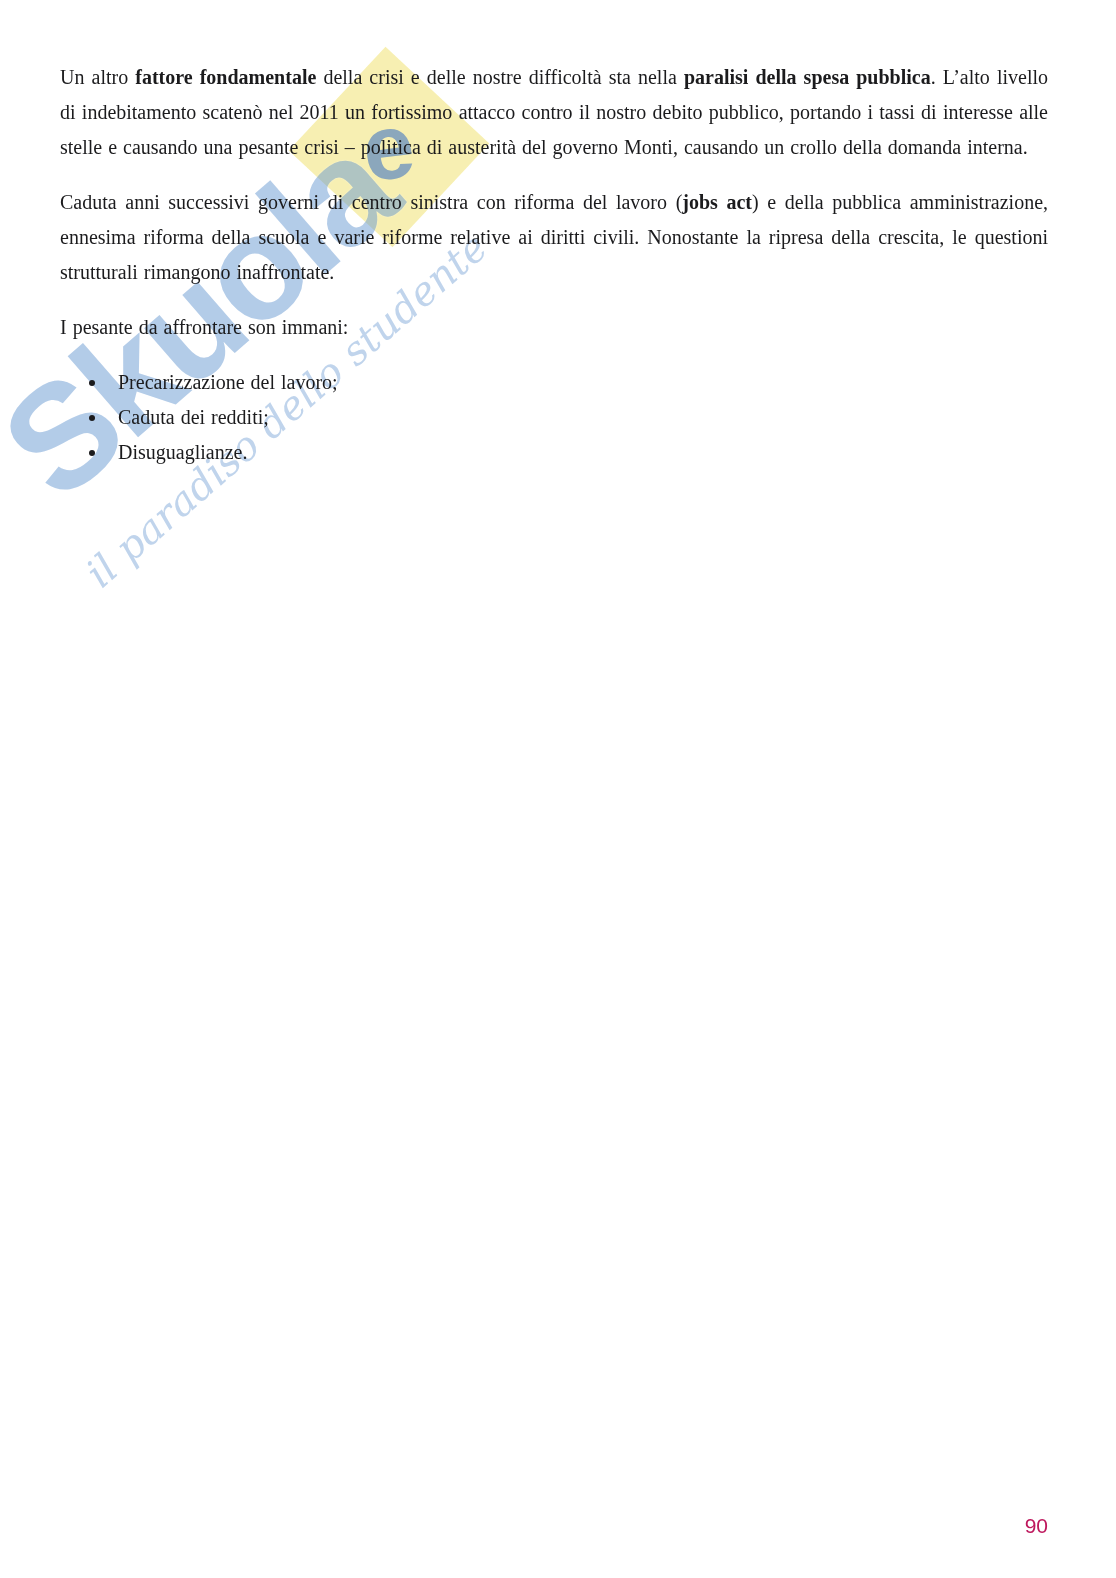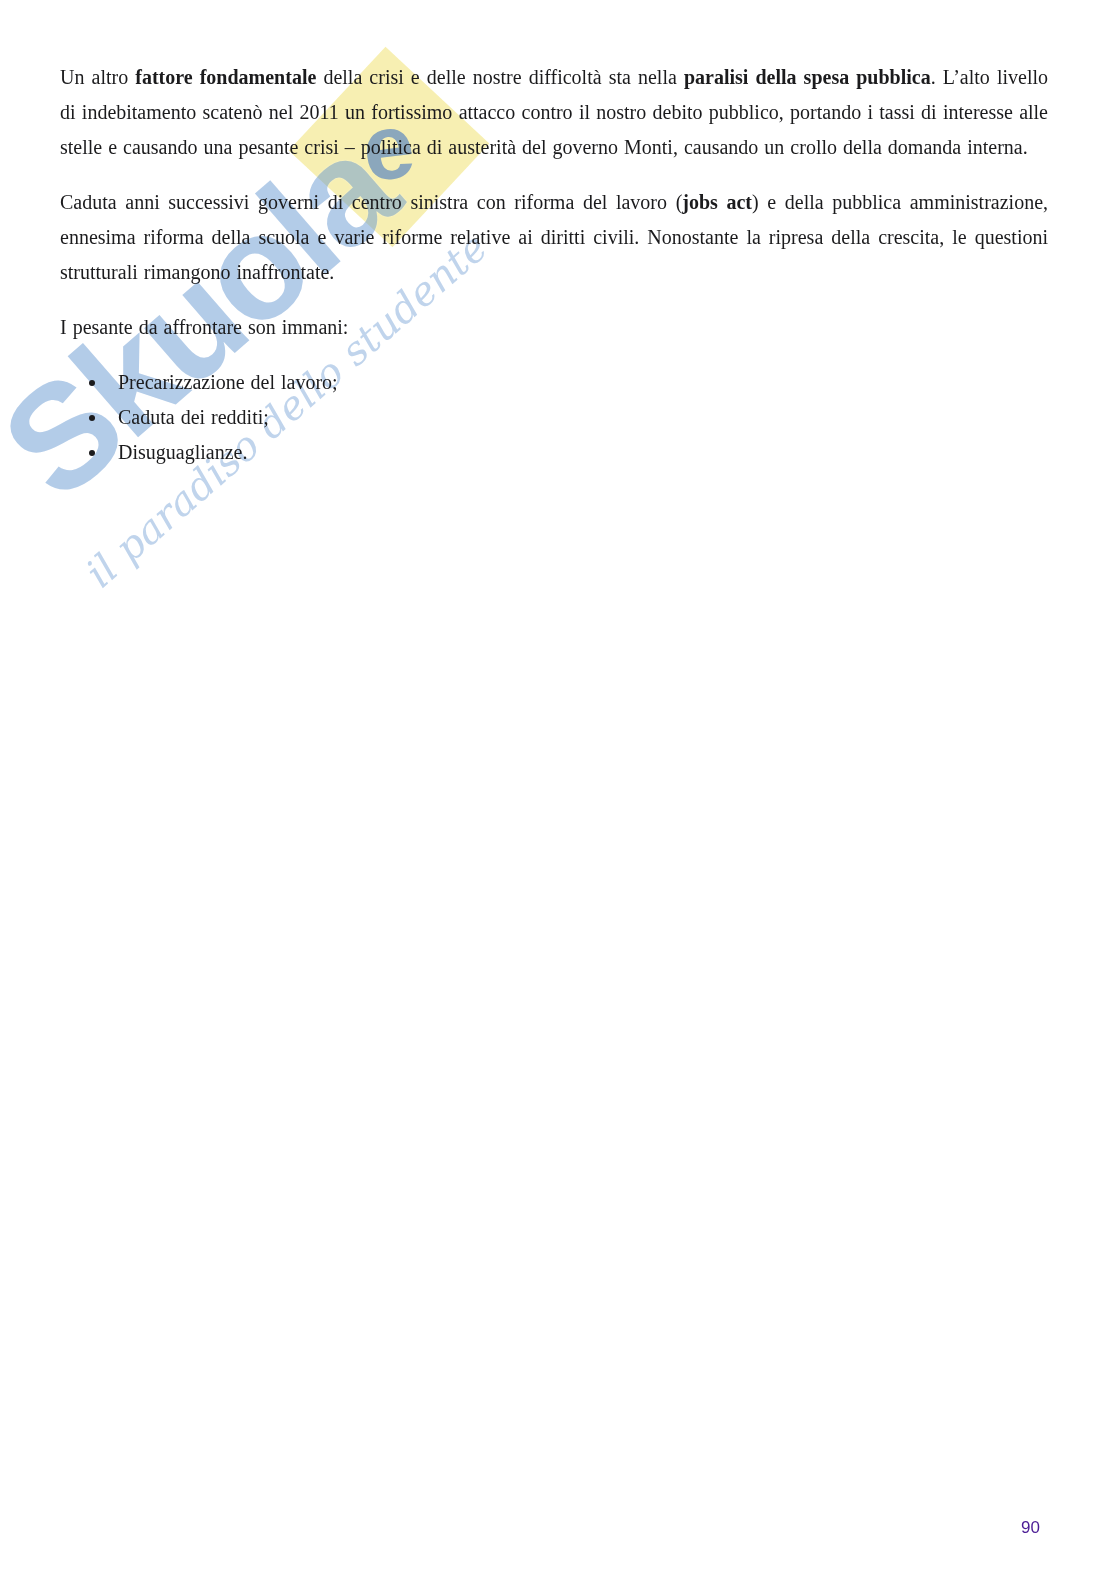--- a/index.html
+++ b/index.html
@@ -101,26 +101,26 @@
     list-style: disc outside;
   }
   ul.bullet-list li {
     padding-left: 10px;
     margin: 0;
     text-align: left;
   }
 
   .page-number {
     position: absolute;
-    right: 76px;
+    right: 68px;
     bottom: 40px;
     z-index: 1;
     font-family: "Liberation Sans", sans-serif;
-    font-size: 17px;
-    color: #4c1d95;
+    font-size: 21px;
+    color: #be185d;
   }
 </style>
 </head>
 <body>
 
 <div class="page">
 
   <div class="watermark">
     <div class="wm-diamond" style="background: rgb(247, 239, 174);">
       <span class="wm-diamond-letter">e</span>

